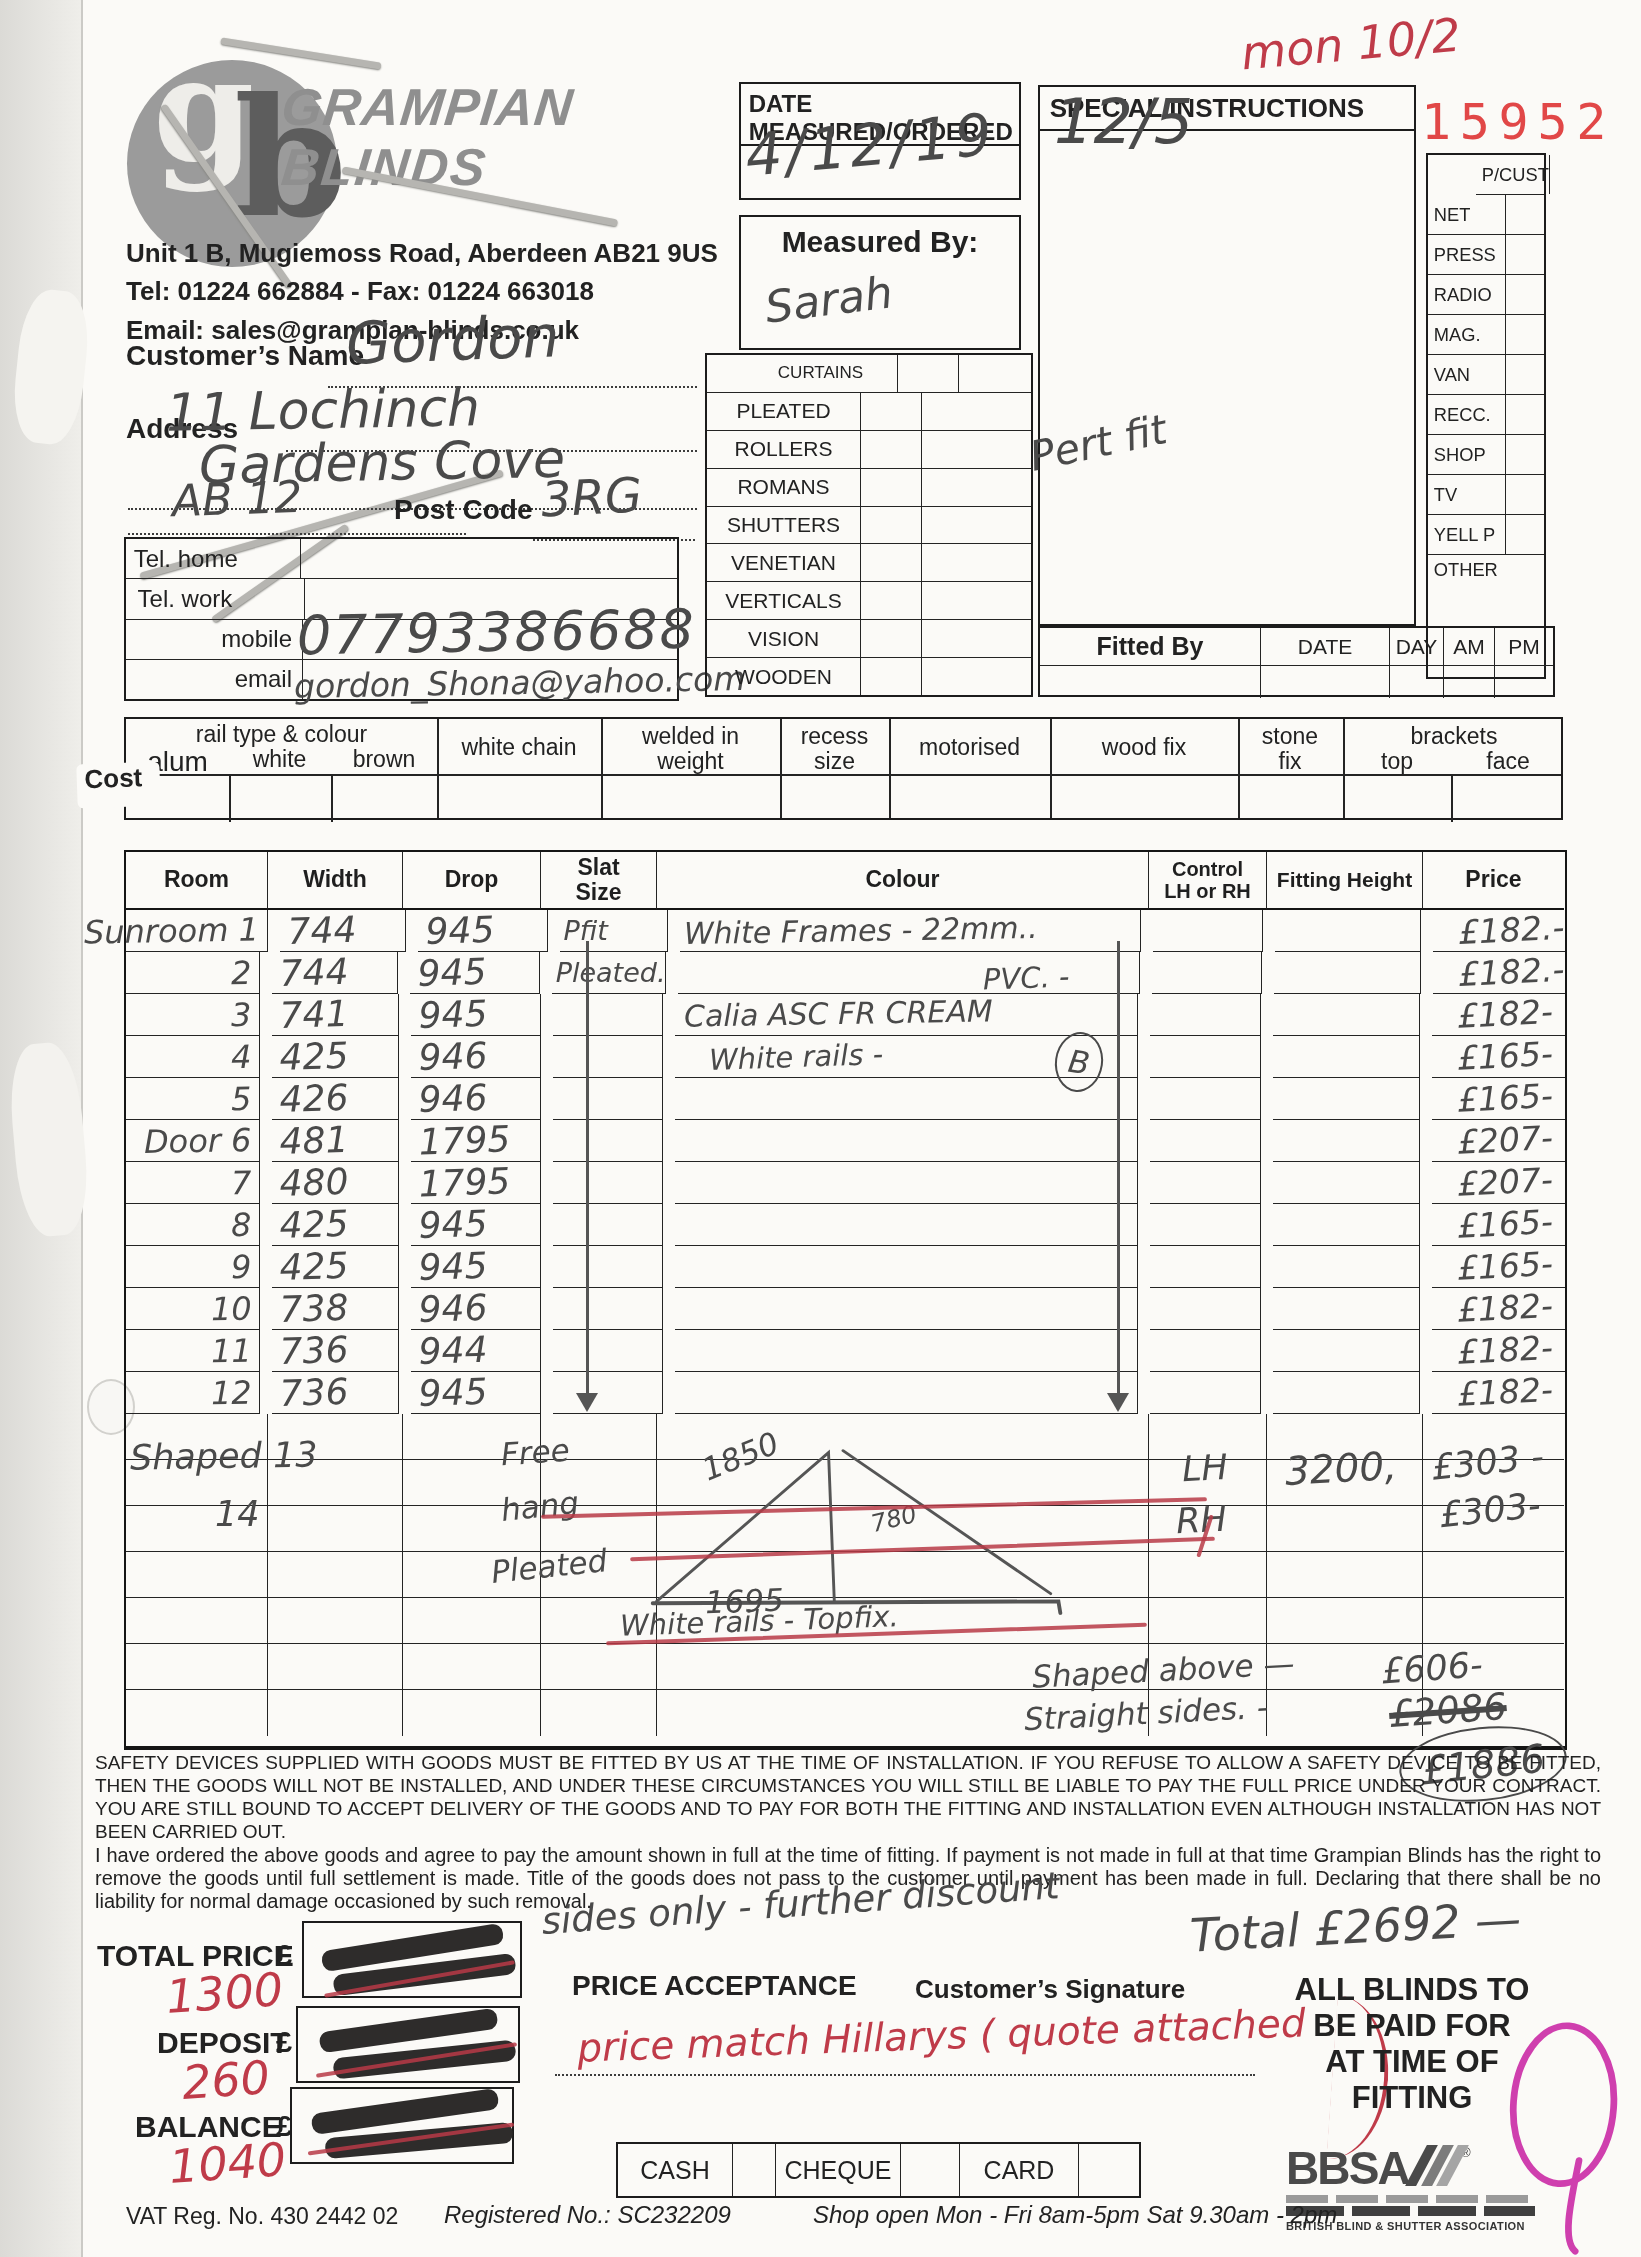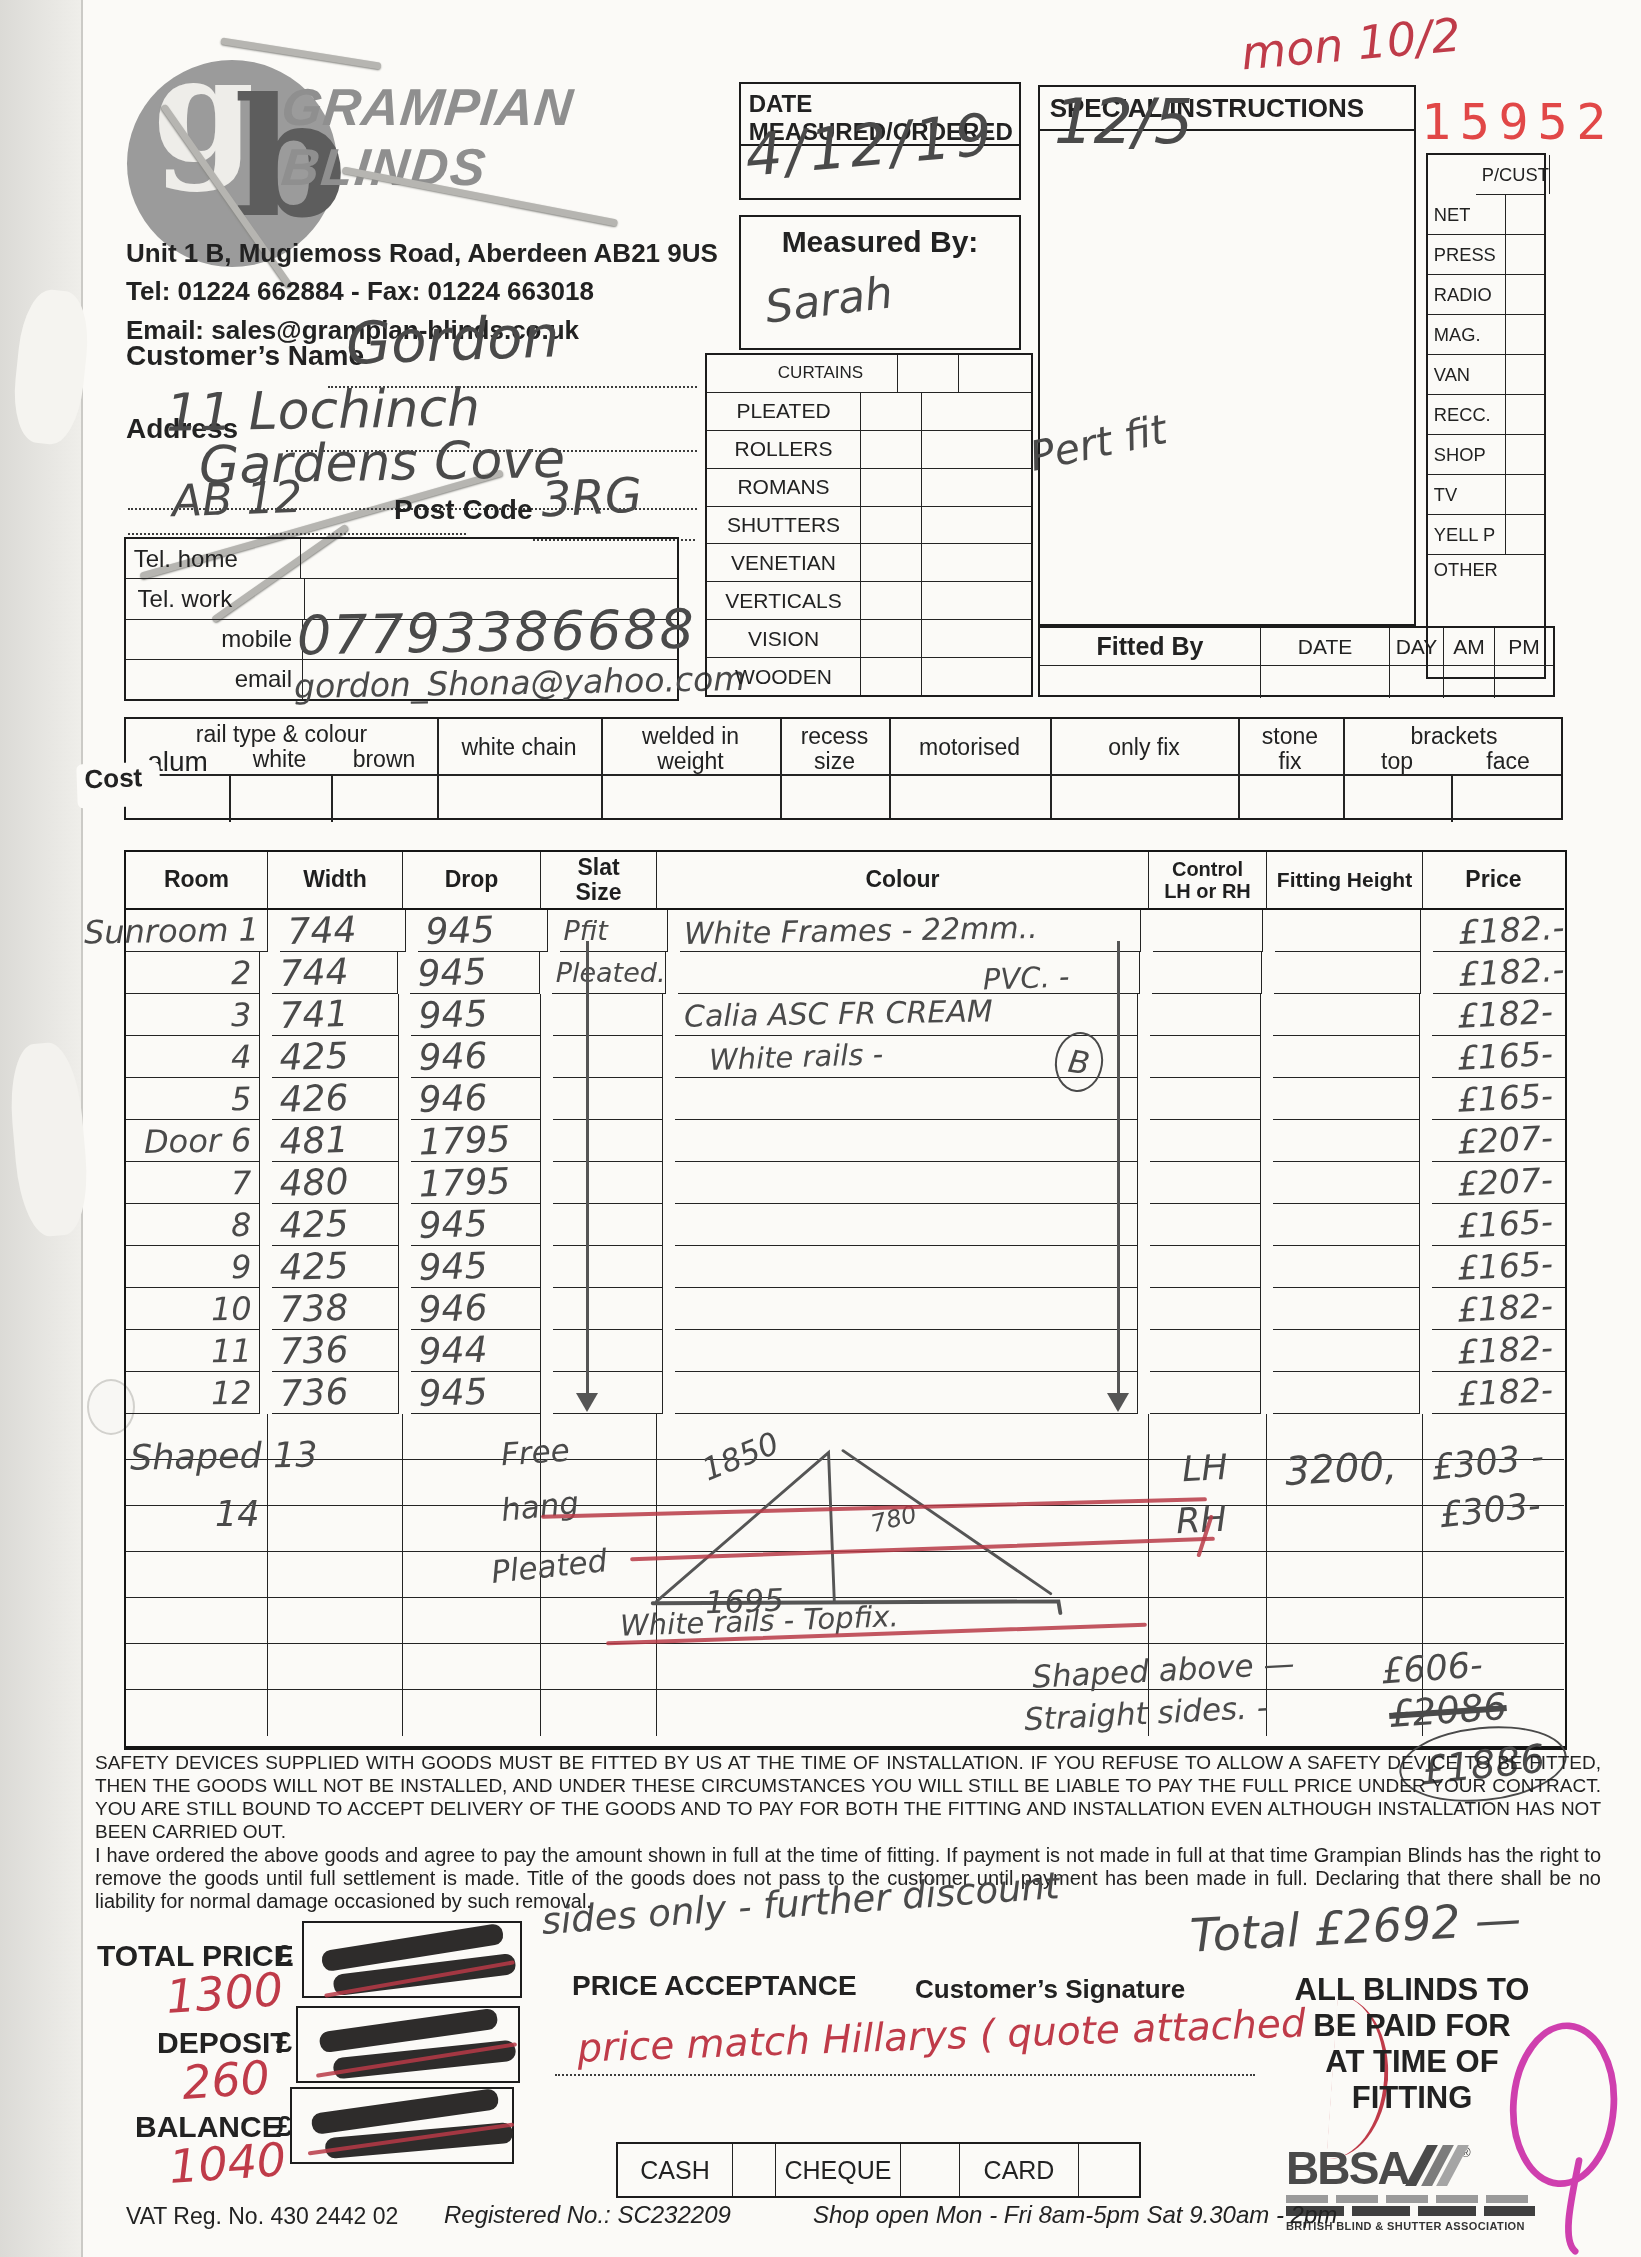--- a/index.html
+++ b/index.html
@@ -244,21 +244,21 @@
     <div class="lbl" style="position:absolute;left:0;top:1.9px;width:311px;text-align:center;font-size:23px;">rail type &amp; colour</div>
     <div class="lbl" style="position:absolute;left:0;top:27px;width:103px;text-align:center;font-size:28px;">alum</div>
     <div class="lbl" style="position:absolute;left:103px;top:27px;width:101px;text-align:center;font-size:23px;">white</div>
     <div class="lbl" style="position:absolute;left:205px;top:27px;width:106px;text-align:center;font-size:23px;">brown</div>
     <div class="lbl" style="position:absolute;left:311px;top:15.4px;width:164px;text-align:center;font-size:23px;">white chain</div>
     <div class="lbl" style="position:absolute;left:475px;top:3.9px;width:179px;text-align:center;font-size:23px;">welded in</div>
     <div class="lbl" style="position:absolute;left:475px;top:29px;width:179px;text-align:center;font-size:23px;">weight</div>
     <div class="lbl" style="position:absolute;left:654px;top:3.9px;width:109px;text-align:center;font-size:23px;">recess</div>
     <div class="lbl" style="position:absolute;left:654px;top:29px;width:109px;text-align:center;font-size:23px;">size</div>
     <div class="lbl" style="position:absolute;left:763px;top:15.4px;width:161px;text-align:center;font-size:23px;">motorised</div>
-    <div class="lbl" style="position:absolute;left:924px;top:15.4px;width:188px;text-align:center;font-size:23px;">only fix</div>
+    <div class="lbl" style="position:absolute;left:924px;top:15.4px;width:188px;text-align:center;font-size:23px;">wood fix</div>
     <div class="lbl" style="position:absolute;left:1112px;top:3.9px;width:104px;text-align:center;font-size:23px;">stone</div>
     <div class="lbl" style="position:absolute;left:1112px;top:29px;width:104px;text-align:center;font-size:23px;">fix</div>
     <div class="lbl" style="position:absolute;left:1217px;top:3.9px;width:222px;text-align:center;font-size:23px;">brackets</div>
     <div class="lbl" style="position:absolute;left:1217px;top:29px;width:108px;text-align:center;font-size:23px;">top</div>
     <div class="lbl" style="position:absolute;left:1325px;top:29px;width:114px;text-align:center;font-size:23px;">face</div>
   </div>
   <div class="abs" style="left:77px;top:763px;width:83px;height:44px;background:#fbfaf7;border-radius:5.8px;transform:rotate(-2deg);">
     <span class="lbl b" style="font-size:26px;padding-left:7.7px;">Cost</span>
   </div>
 

